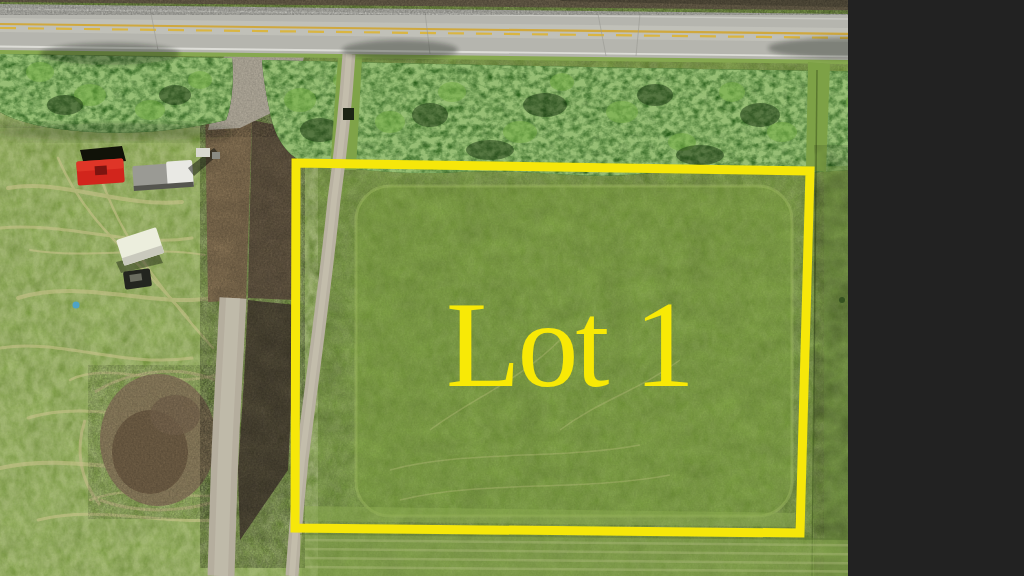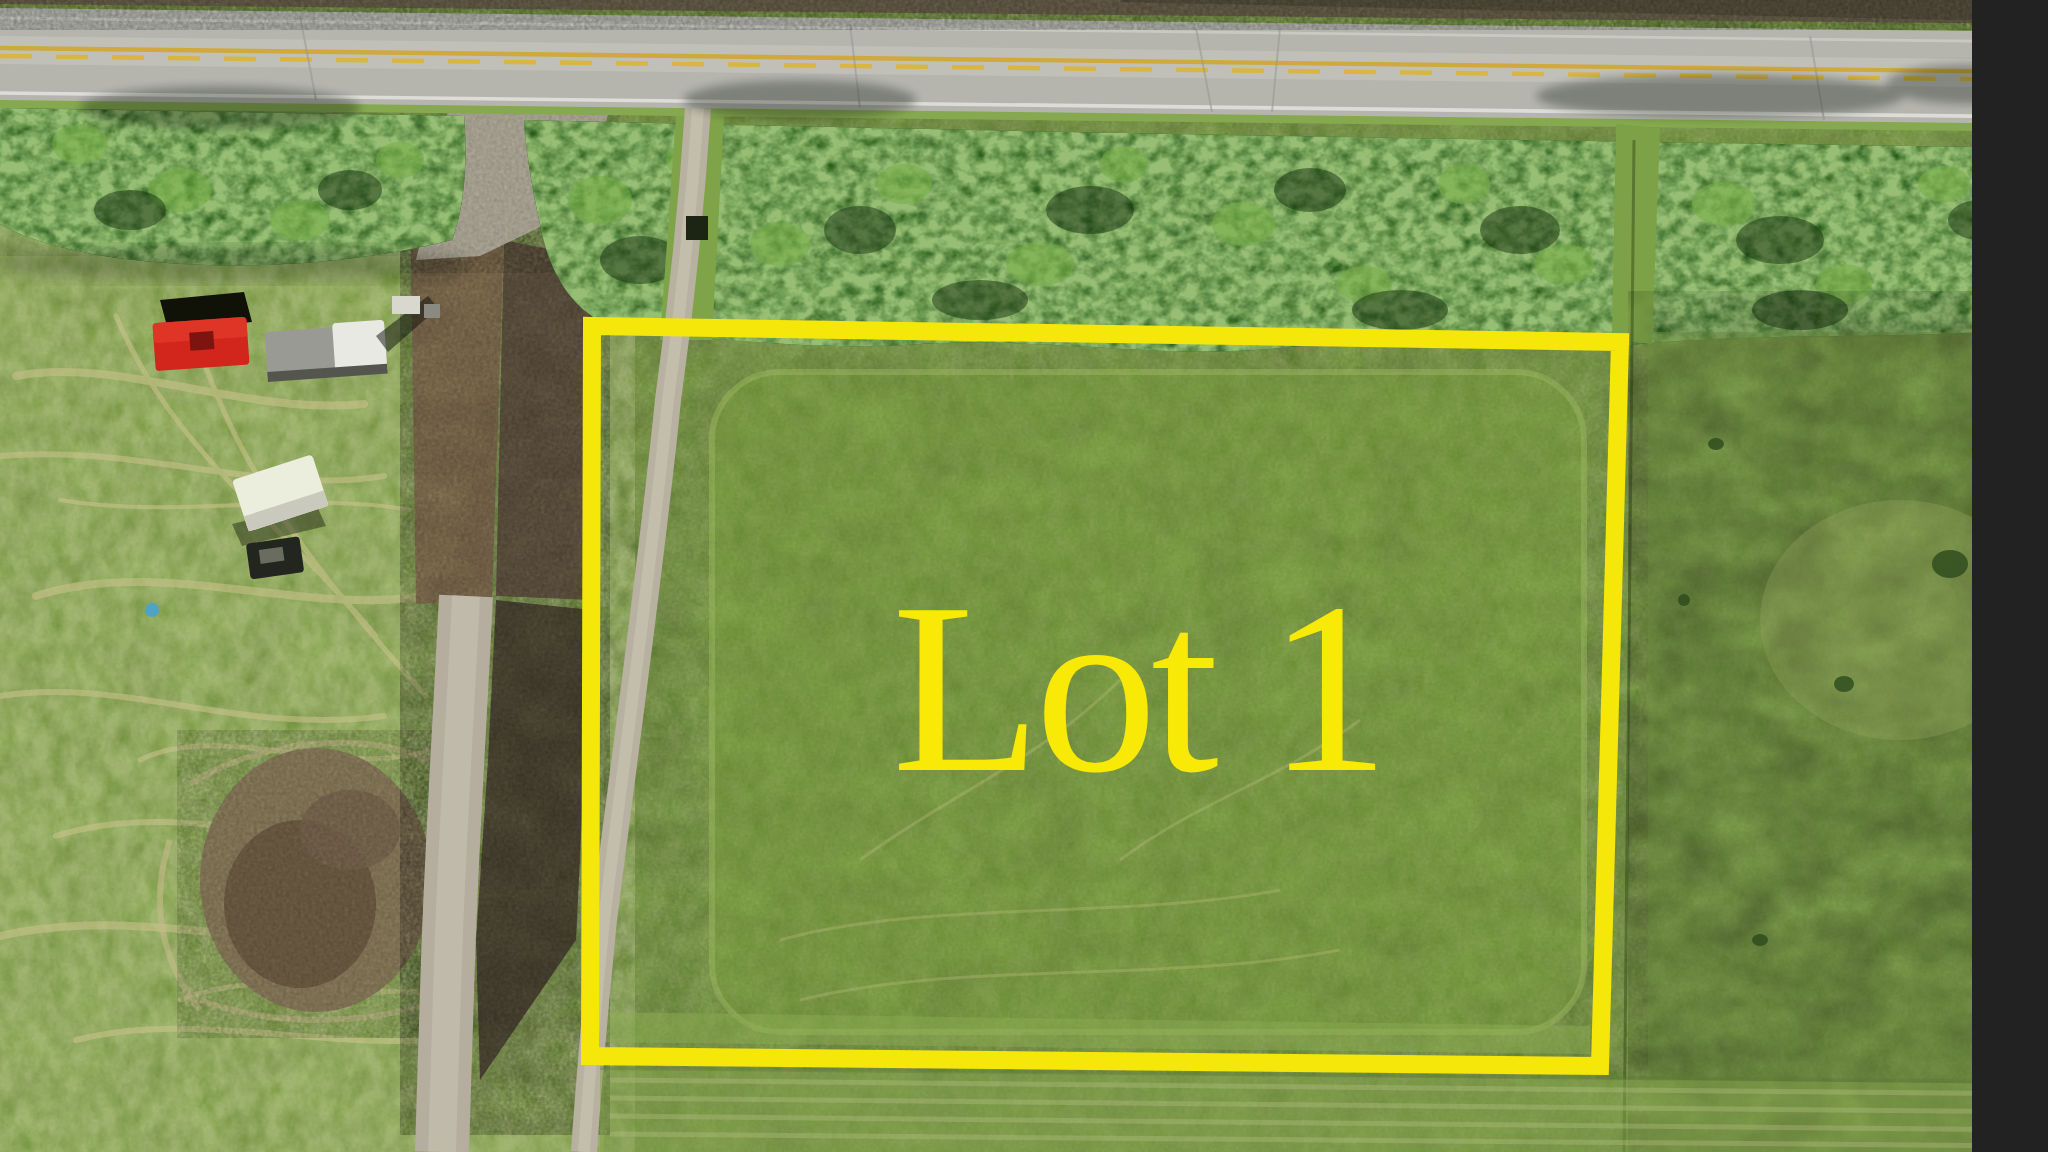--- a/index.html
+++ b/index.html
@@ -1,16 +1,16 @@
 <!DOCTYPE html>
 <html style="--label: #f8e906; --boundary: #f6e70a; --road-asphalt: #b5b5ae; --road-centerline-yellow: #d9b542; --road-edge-white: #e8e8e2; --grass-field: #7fa444; --left-field-grass: #8fae52; --dry-grass-streaks: #cdc48e; --forest-trees: #2e5621; --dirt-brown: #937d5c; --dark-dirt: #4e4136; --gravel-path: #b6b09f; --mud-patch: #8c7b5e; --truck-red: #d2251c; --trailer-white: #eceedd; --barrel-blue: #4fa3c6; --top-soil-strip: #6a604b;"><head>
 <meta charset="utf-8">
 <style>
   html,body{margin:0;padding:0;background:#222;}
-  .scene{position:relative;width:986px;height:576px;overflow:hidden;background:#7fa444;
+  .scene{position:relative;width:848px;height:576px;overflow:hidden;background:#7fa444;
          font-family:"Liberation Sans",sans-serif;}
   .scene svg{position:absolute;left:0;top:0;display:block;}
   .lot-label{position:absolute;left:446px;top:284px;width:280px;
              font-family:"Liberation Serif",serif;font-weight:400;
              font-size:122px;line-height:1;letter-spacing:-3px;
              color:var(--label,#f8e906);white-space:nowrap;user-select:none;}
 </style>
 </head>
 <body>
 

